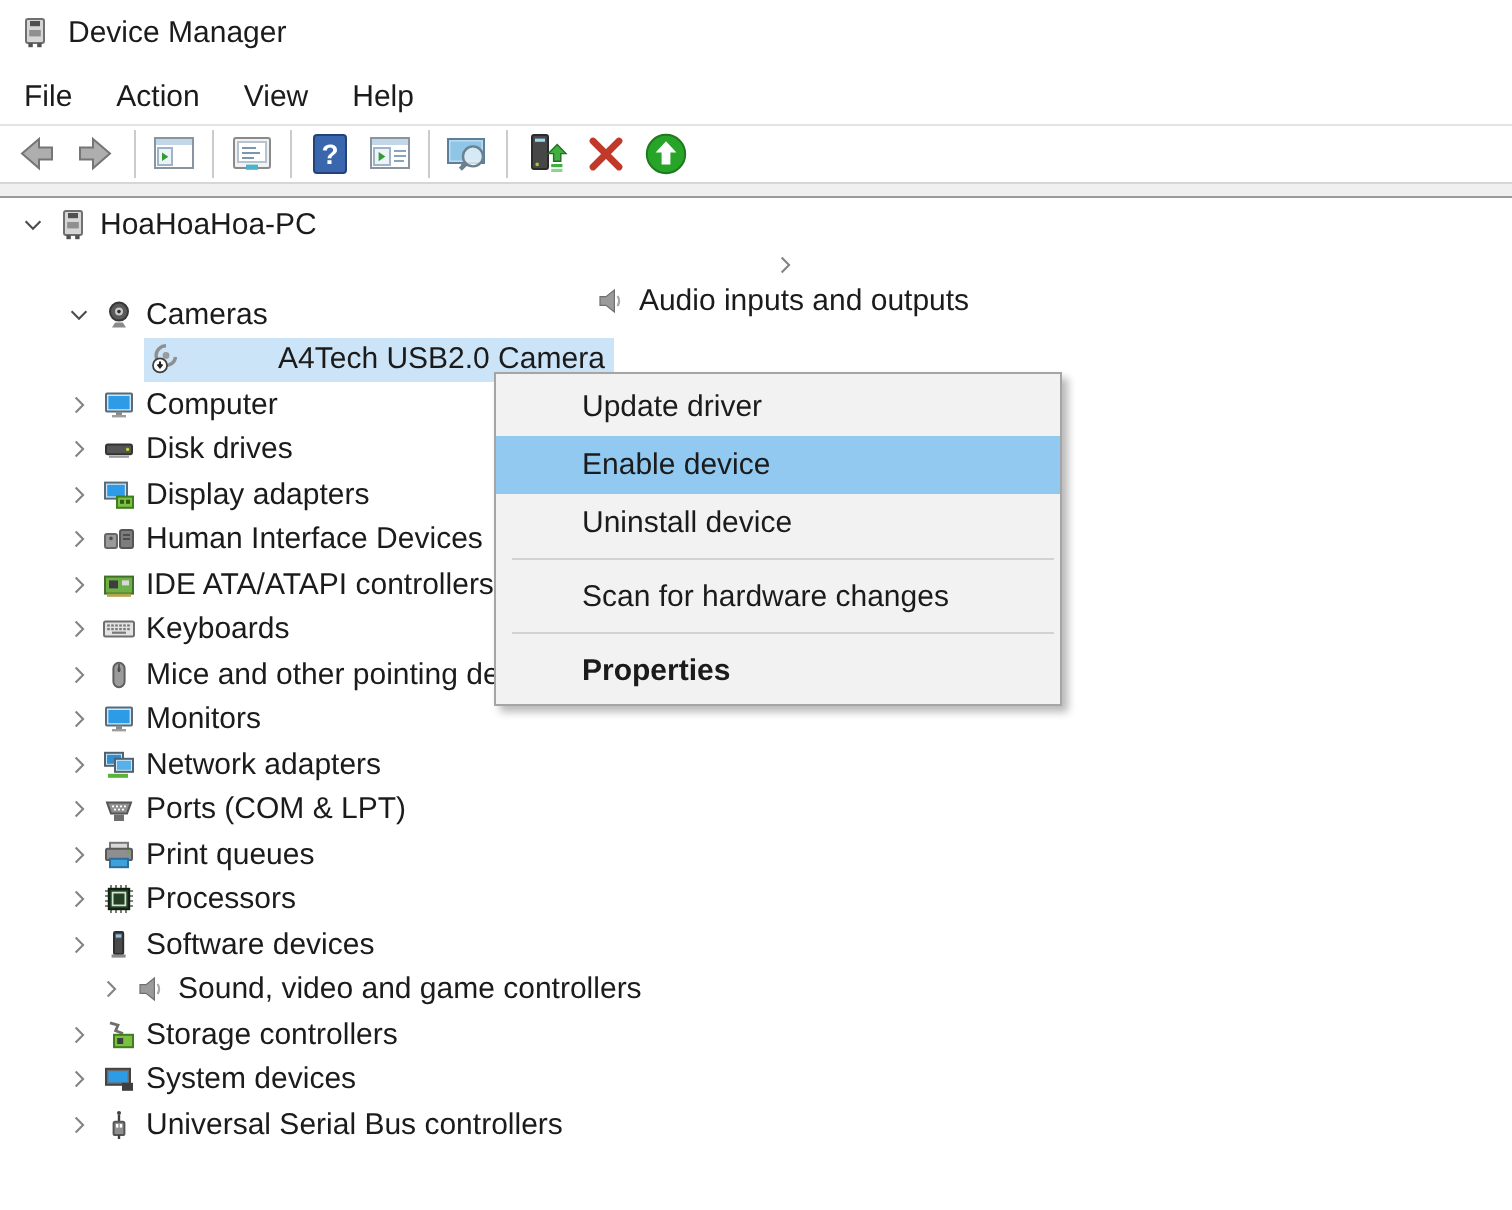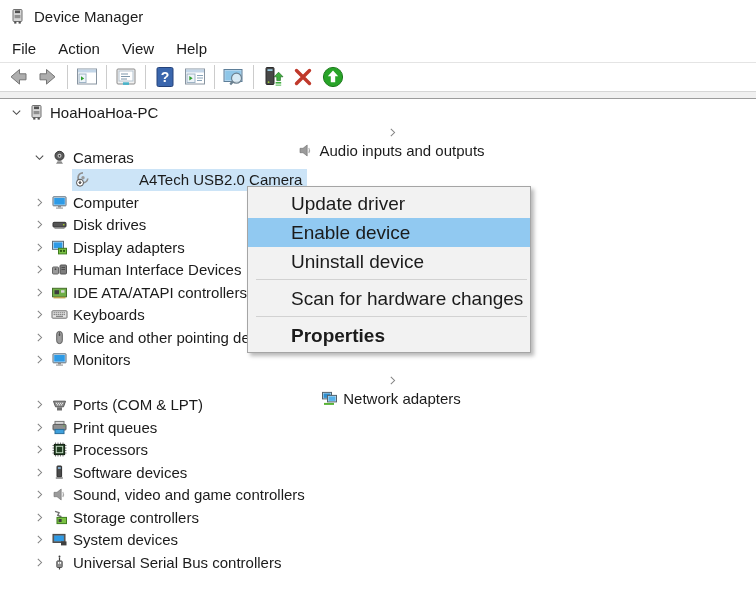--- a/index.html
+++ b/index.html
@@ -32,21 +32,21 @@
   .t-icon{width:20px;height:18px;display:inline-flex;align-items:center;justify-content:center;flex:none;}
   .row-core{display:inline-flex;align-items:center;height:22.5px;padding-right:5px;}
   .row-core.selected{background:var(--tree-sel);gap:43px;}
   .label{padding-left:4px;text-align:right;}
   
   .ctx{
     position:absolute;left:247px;top:186px;width:284px;box-sizing:border-box;z-index:10;
     background:var(--menu-bg);border:1px solid var(--menu-border);
     box-shadow:3px 3px 4px rgba(0,0,0,0.28);padding:2px 0;
   }
-  .ctx-item{height:29px;display:flex;align-items:center;padding-left:43px;font-size:19px;cursor:default;}
+  .ctx-item{height:29px;display:flex;align-items:center;padding-left:43px;font-size:15px;cursor:default;}
   .ctx-item.hl{background:var(--menu-hl);}
   .ctx-item.bold{font-weight:bold;}
   .ctx-sep{height:1px;background:#d2d2d2;margin:3px 3px 4px 8px;}
   svg{display:block;}
 </style>
 </head>
 <body>
 
 <div class="titlebar">
   <span class="title-ic">
@@ -389,21 +389,21 @@
           <svg width="17" height="17" viewBox="0 0 17 17" xmlns="http://www.w3.org/2000/svg">
             <rect x="2" y="2.8" width="13" height="9" rx="0.5" fill="#cfe6f7" stroke="#5a6b78"></rect>
             <rect x="3.2" y="4" width="10.6" height="6.6" fill="#2e9be6"></rect>
             <rect x="7" y="11.8" width="3" height="1.7" fill="#8b8b8b"></rect>
             <rect x="5" y="13.5" width="7" height="1.2" fill="#9e9e9e"></rect>
           </svg>
         </span>
         <span class="label">Monitors</span>
       </span>
     </div>
-    <div class="tree-row" style="padding-left: 29px; flex-direction: column;">
+    <div class="tree-row" style="padding-left: 29px;">
       <span class="chev">
         <svg width="15" height="15" viewBox="0 0 17 17" xmlns="http://www.w3.org/2000/svg">
           <path d="M6.6 4.3l4.2 4.2-4.2 4.2" fill="none" stroke="#848484" stroke-width="1.2"></path>
         </svg>
       </span>
       <span class="row-core">
         <span class="t-icon">
           <svg width="17" height="17" viewBox="0 0 17 17" xmlns="http://www.w3.org/2000/svg">
             <rect x="1.5" y="2.4" width="9" height="6.5" fill="#cfe6f7" stroke="#51626e"></rect>
             <rect x="2.5" y="3.4" width="7" height="4.5" fill="#2f8fd0"></rect>
@@ -487,21 +487,21 @@
         <span class="t-icon">
           <svg width="17" height="17" viewBox="0 0 17 17" xmlns="http://www.w3.org/2000/svg">
             <rect x="6" y="2" width="4.6" height="11" rx="0.6" fill="#4a4a4a" stroke="#2e2e2e"></rect>
             <rect x="6.9" y="3.2" width="2.8" height="1.6" fill="#8fc1e8"></rect>
             <rect x="4.8" y="13.2" width="7" height="1.6" fill="#8a8a8a"></rect>
           </svg>
         </span>
         <span class="label">Software devices</span>
       </span>
     </div>
-    <div class="tree-row" style="padding-left: 29px;">
+    <div class="tree-row" style="padding-left: 45px;">
       <span class="chev">
         <svg width="15" height="15" viewBox="0 0 17 17" xmlns="http://www.w3.org/2000/svg">
           <path d="M6.6 4.3l4.2 4.2-4.2 4.2" fill="none" stroke="#848484" stroke-width="1.2"></path>
         </svg>
       </span>
       <span class="row-core">
         <span class="t-icon">
           <svg width="17" height="17" viewBox="0 0 17 17" xmlns="http://www.w3.org/2000/svg">
             <path d="M3 6.3h3l4.2-3.3v11L6 10.7H3z" fill="#9b9b9b" stroke="#6f6f6f" stroke-width="0.6"></path>
             <path d="M11.8 6q1.5 2.5 0 5" fill="none" stroke="#a8a8a8" stroke-width="1.1"></path>

